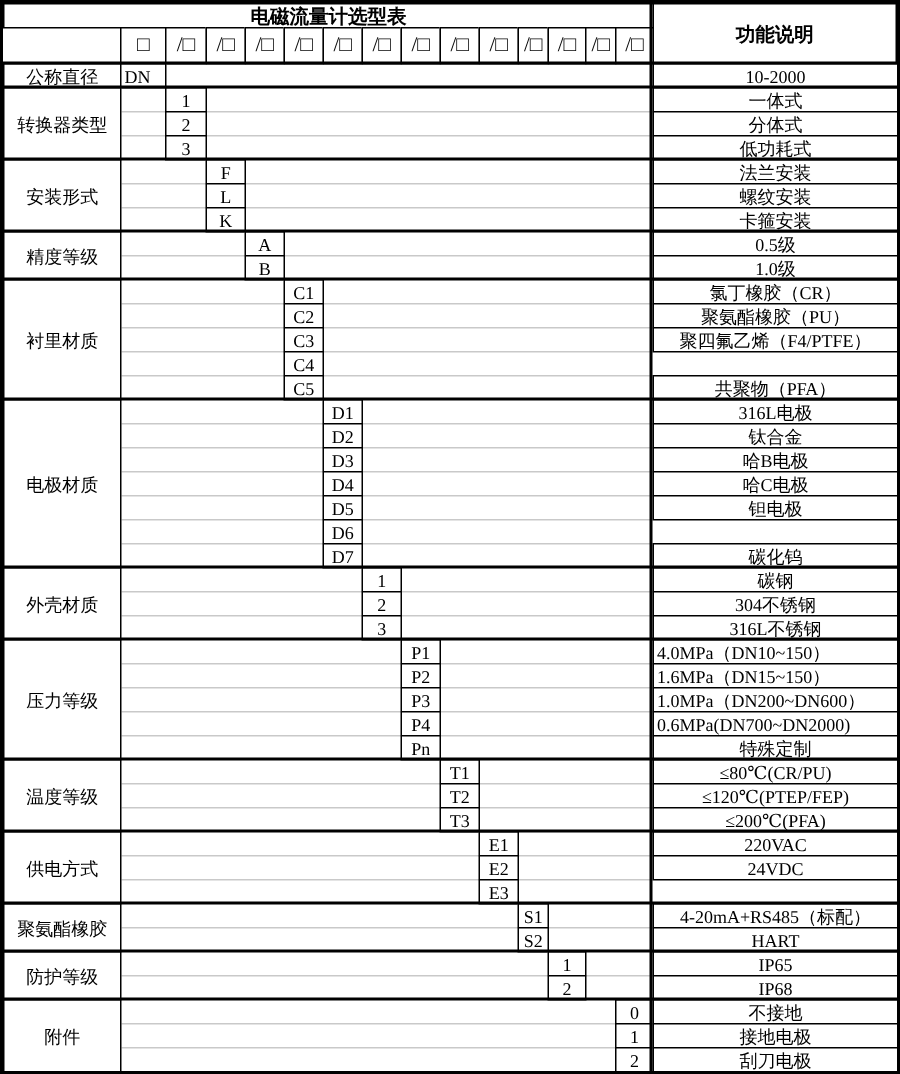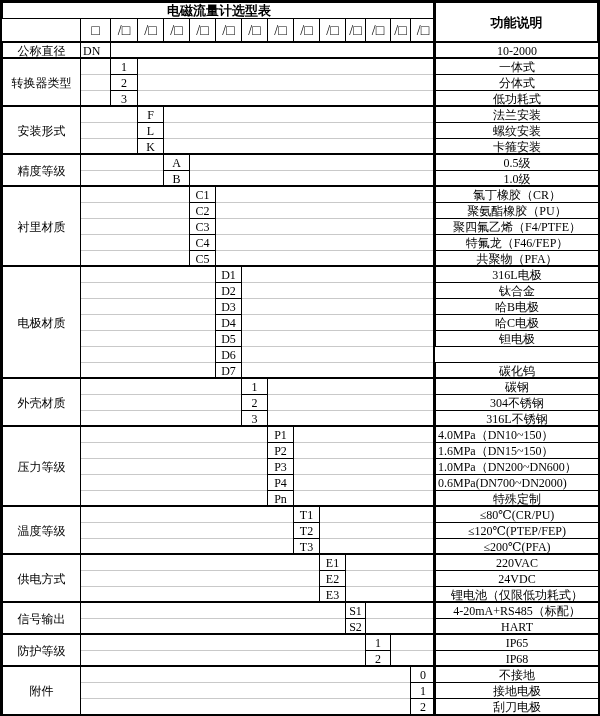--- a/index.html
+++ b/index.html
@@ -92,21 +92,20 @@
     <div class="grid" style="left: 78px; top: 232px; width: 355px;"></div>
     <div class="grid" style="left: 78px; top: 248px; width: 355px;"></div>
     <div class="c" style="left: 0px; top: 184px; width: 79px; height: 81px;">衬里材质</div>
     <div class="c" style="left: 187px; top: 184px; width: 27px; height: 17px;">C1</div>
     <div class="c" style="left: 433px; top: 184px; width: 164px; height: 17px;">氯丁橡胶（CR）</div>
     <div class="c" style="left: 187px; top: 200px; width: 27px; height: 17px;">C2</div>
     <div class="c" style="left: 433px; top: 200px; width: 164px; height: 17px;">聚氨酯橡胶（PU）</div>
     <div class="c" style="left: 187px; top: 216px; width: 27px; height: 17px;">C3</div>
     <div class="c" style="left: 433px; top: 216px; width: 164px; height: 17px;">聚四氟乙烯（F4/PTFE）</div>
     <div class="c" style="left: 187px; top: 232px; width: 27px; height: 17px;">C4</div>
-    <div class="c" style="left: 433px; top: 232px; width: 164px; height: 17px;">特氟龙（F46/FEP）</div>
     <div class="c" style="left: 187px; top: 248px; width: 27px; height: 17px;">C5</div>
     <div class="c" style="left: 433px; top: 248px; width: 164px; height: 17px;">共聚物（PFA）</div>
     <div class="sep" style="left: 0px; top: 263px; width: 596px;"></div>
     <div class="grid" style="left: 78px; top: 280px; width: 355px;"></div>
     <div class="grid" style="left: 78px; top: 296px; width: 355px;"></div>
     <div class="grid" style="left: 78px; top: 312px; width: 355px;"></div>
     <div class="grid" style="left: 78px; top: 328px; width: 355px;"></div>
     <div class="grid" style="left: 78px; top: 344px; width: 355px;"></div>
     <div class="grid" style="left: 78px; top: 360px; width: 355px;"></div>
     <div class="c" style="left: 0px; top: 264px; width: 79px; height: 113px;">电极材质</div>
@@ -161,24 +160,23 @@
     <div class="c" style="left: 433px; top: 536px; width: 164px; height: 17px;">≤200℃(PFA)</div>
     <div class="sep" style="left: 0px; top: 551px; width: 596px;"></div>
     <div class="grid" style="left: 78px; top: 568px; width: 355px;"></div>
     <div class="grid" style="left: 78px; top: 584px; width: 355px;"></div>
     <div class="c" style="left: 0px; top: 552px; width: 79px; height: 49px;">供电方式</div>
     <div class="c" style="left: 317px; top: 552px; width: 27px; height: 17px;">E1</div>
     <div class="c" style="left: 433px; top: 552px; width: 164px; height: 17px;">220VAC</div>
     <div class="c" style="left: 317px; top: 568px; width: 27px; height: 17px;">E2</div>
     <div class="c" style="left: 433px; top: 568px; width: 164px; height: 17px;">24VDC</div>
     <div class="c" style="left: 317px; top: 584px; width: 27px; height: 17px;">E3</div>
-    <div class="c" style="left: 433px; top: 584px; width: 164px; height: 17px;">锂电池（仅限低功耗式）</div>
     <div class="sep" style="left: 0px; top: 599px; width: 596px;"></div>
     <div class="grid" style="left: 78px; top: 616px; width: 355px;"></div>
-    <div class="c" style="left: 0px; top: 600px; width: 79px; height: 33px;">信号输出</div>
+    <div class="c" style="left: 0px; top: 600px; width: 79px; height: 33px;">聚氨酯橡胶</div>
     <div class="c" style="left: 343px; top: 600px; width: 21px; height: 17px;">S1</div>
     <div class="c" style="left: 433px; top: 600px; width: 164px; height: 17px;">4-20mA+RS485（标配）</div>
     <div class="c" style="left: 343px; top: 616px; width: 21px; height: 17px;">S2</div>
     <div class="c" style="left: 433px; top: 616px; width: 164px; height: 17px;">HART</div>
     <div class="sep" style="left: 0px; top: 631px; width: 596px;"></div>
     <div class="grid" style="left: 78px; top: 648px; width: 355px;"></div>
     <div class="c" style="left: 0px; top: 632px; width: 79px; height: 33px;">防护等级</div>
     <div class="c" style="left: 363px; top: 632px; width: 26px; height: 17px;">1</div>
     <div class="c" style="left: 433px; top: 632px; width: 164px; height: 17px;">IP65</div>
     <div class="c" style="left: 363px; top: 648px; width: 26px; height: 17px;">2</div>

